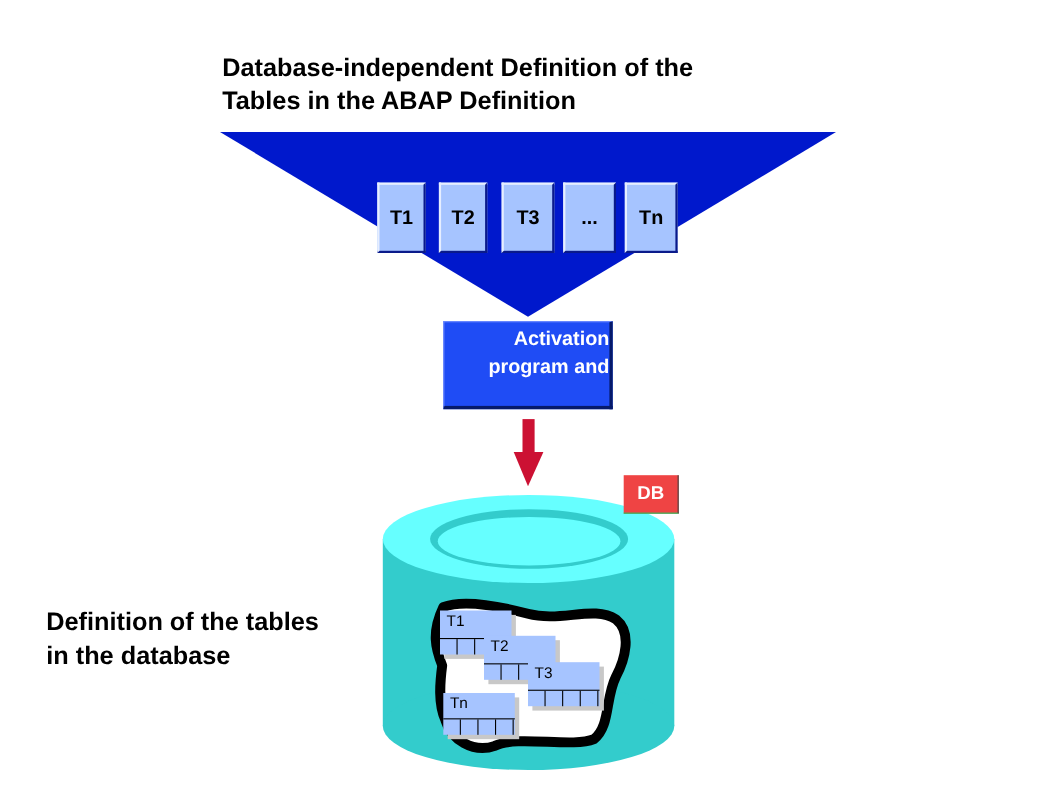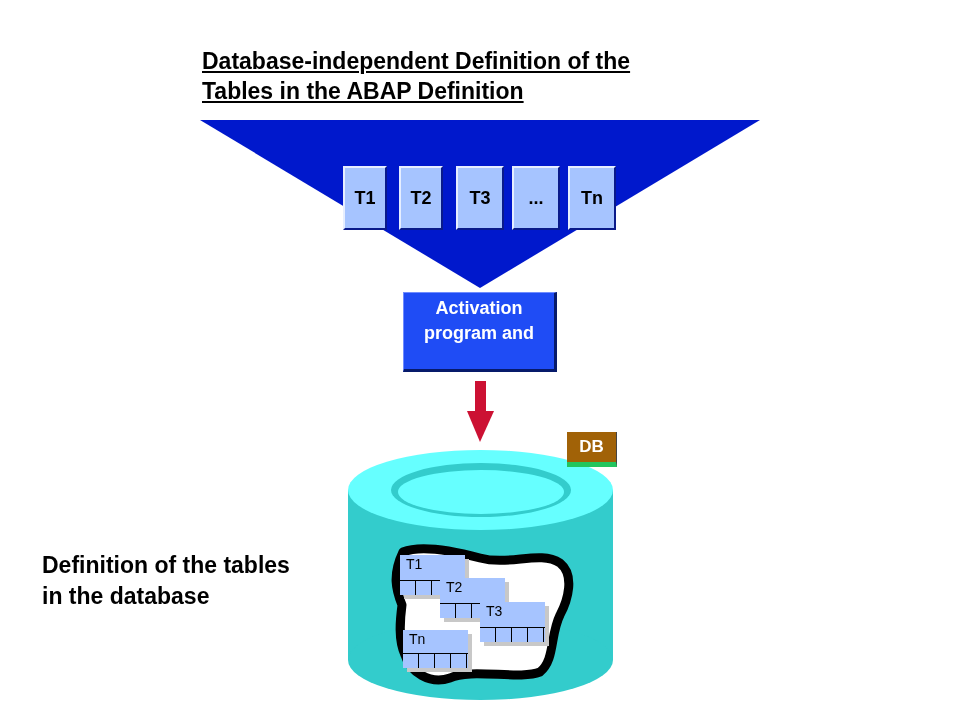--- a/index.html
+++ b/index.html
@@ -1,22 +1,22 @@
 <!DOCTYPE html>
 <html><head>
 <meta charset="utf-8">
 <style>
   html, body { margin:0; padding:0; background:#ffffff; }
   body { width:960px; height:720px; position:relative; overflow:hidden; font-family:"Liberation Sans", sans-serif; }
-  .title { position:absolute; left:202px; top:46px; font-size:23px; font-weight:bold; line-height:30px; color:#000;text-decoration:underline; }
+  .title { position:absolute; left:202px; top:46px; font-size:23px; font-weight:bold; line-height:30px; color:#000; }
   .subtitle { position:absolute; left:42px; top:550px; font-size:23px; font-weight:bold; line-height:31px; color:#000; }
   svg.diagram { position:absolute; left:0; top:0; }
   .tbox { position:absolute; top:166px; width:44px; height:64px; background:#a6c4ff; border-top:2px solid #e6eeff; border-left:2px solid #e6eeff; border-right:2px solid #0a1a8a; border-bottom:2px solid #0a1a8a; box-sizing:border-box; display:flex; align-items:center; justify-content:center; font-weight:bold; font-size:18px; color:#000; }
-  .act { position:absolute; left:403px; top:292px; width:154px; height:80px; background:#1f4cf5; border-right:3px solid #061a6a; border-bottom:3px solid #061a6a; border-top:1px solid #6f8cff; border-left:1px solid #6f8cff; box-sizing:border-box; color:#fff; font-weight:bold; font-size:18px; line-height:25px; text-align:center; padding-top:3px; }
-  .dbtag { position:absolute; left:567px; top:432px; width:50px; height:35px; background:#a16207; color:#fff; font-weight:bold; font-size:17px; display:flex; align-items:center; justify-content:center; border-right:1px solid #444; border-bottom:5px solid #22c55e; box-sizing:border-box; }
+  .act { position:absolute; left:403px; top:292px; width:154px; height:80px; background:#1f4cf5; border-right:3px solid #061a6a; border-bottom:3px solid #061a6a; border-top:1px solid #6f8cff; border-left:1px solid #6f8cff; box-sizing:border-box; color:#fff; font-weight:bold; font-size:18px; line-height:25px; text-align:right; padding-top:3px; }
+  .dbtag { position:absolute; left:567px; top:432px; width:50px; height:35px; background:#ef4444; color:#fff; font-weight:bold; font-size:17px; display:flex; align-items:center; justify-content:center; border-right:1px solid #444; border-bottom:1px solid #22c55e; box-sizing:border-box; }
   .mini { position:absolute; background:#a6c4ff; box-shadow:4px 4px 0 #c8c8c8; font-size:14px; color:#000; }
   .mini .lbl { position:absolute; left:6px; top:1px; }
   .mini .cells { position:absolute; left:0; right:0; bottom:0; height:14px; border-top:1px solid #000; display:flex; }
   .mini .cells span { flex:0 0 16px; border-right:1px solid #000; height:100%; box-sizing:border-box; }
 </style>
 </head>
 <body>
 
 <div class="title">
   <div>Database-independent Definition of the</div>

